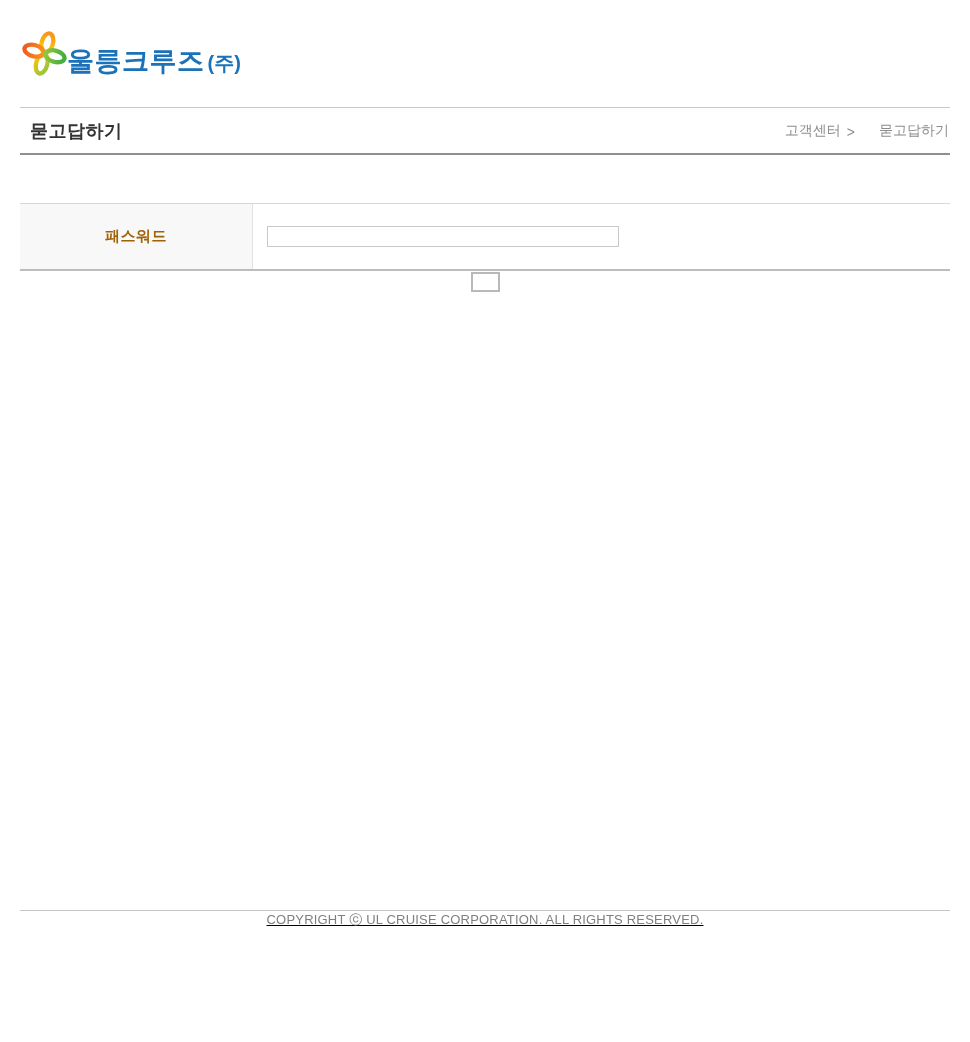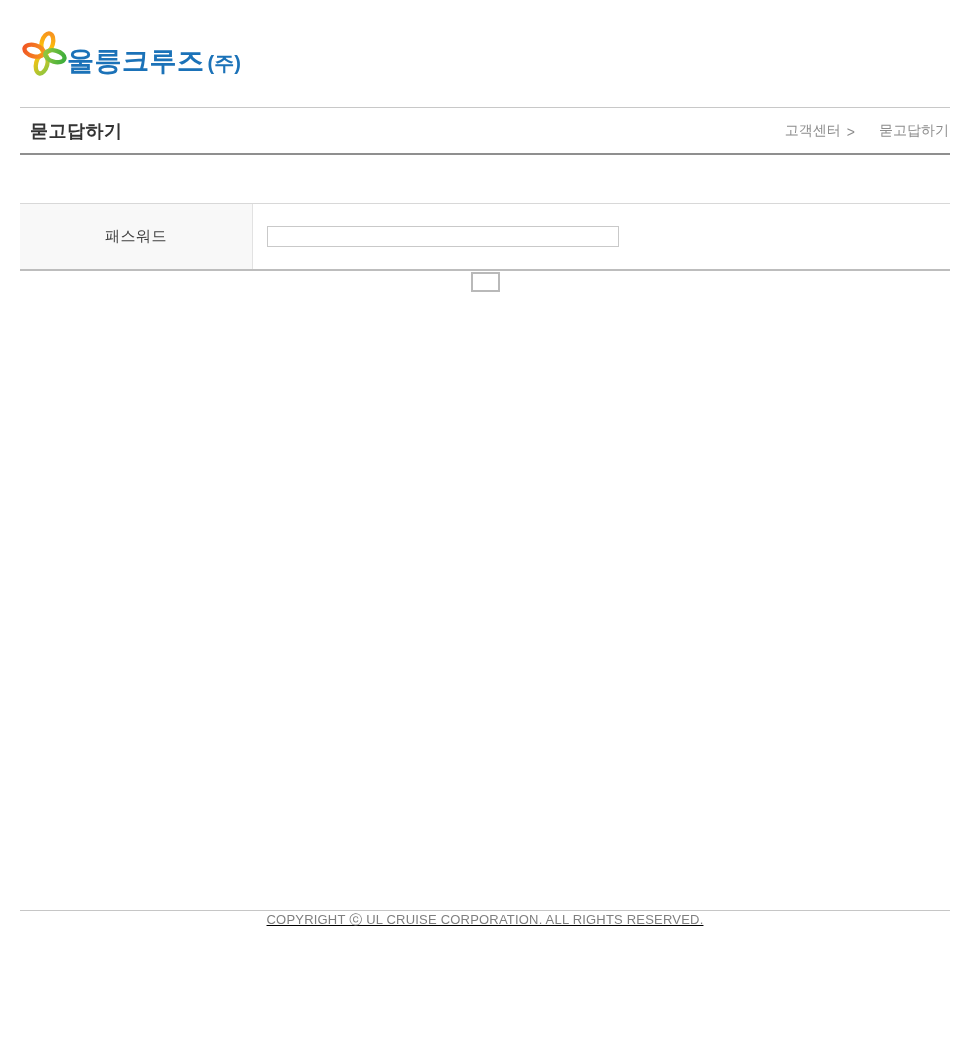--- a/index.html
+++ b/index.html
@@ -69,22 +69,22 @@
     height: 68px;
   }
   .label-cell {
     width: 233px;
     background: #f8f8f8;
     border-right: 1px solid #e2e2e2;
     display: flex;
     align-items: center;
     justify-content: center;
     font-size: 15px;
-    font-weight: normal;
-    color: #404040;
+    font-weight: bold;
+    color: #a16207;
     letter-spacing: 0.5px;
   }
   .input-cell {
     flex: 1;
     display: flex;
     align-items: center;
     padding-left: 14px;
     background: #ffffff;
   }
   .pw-input {

